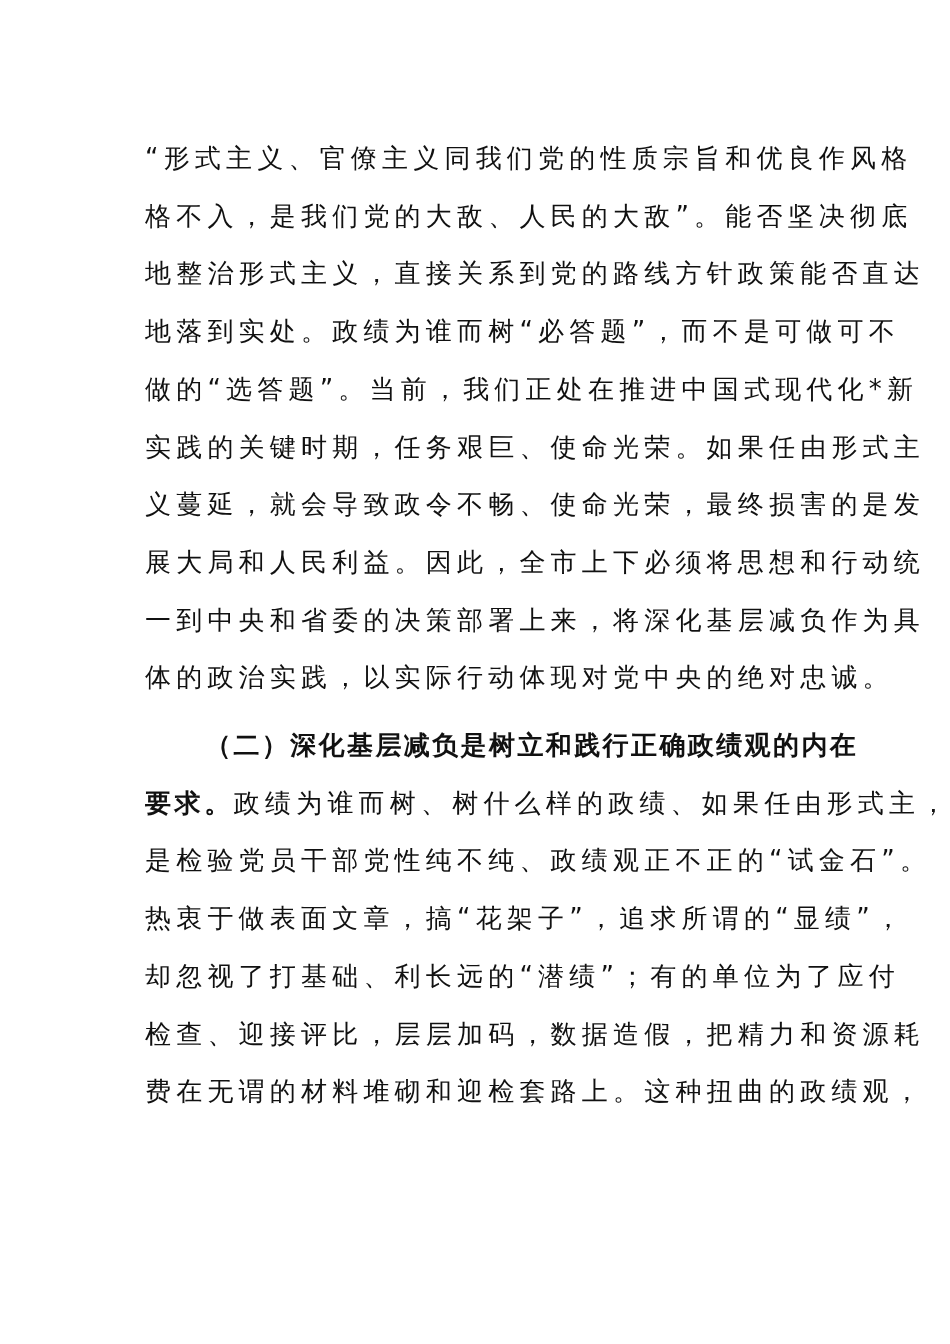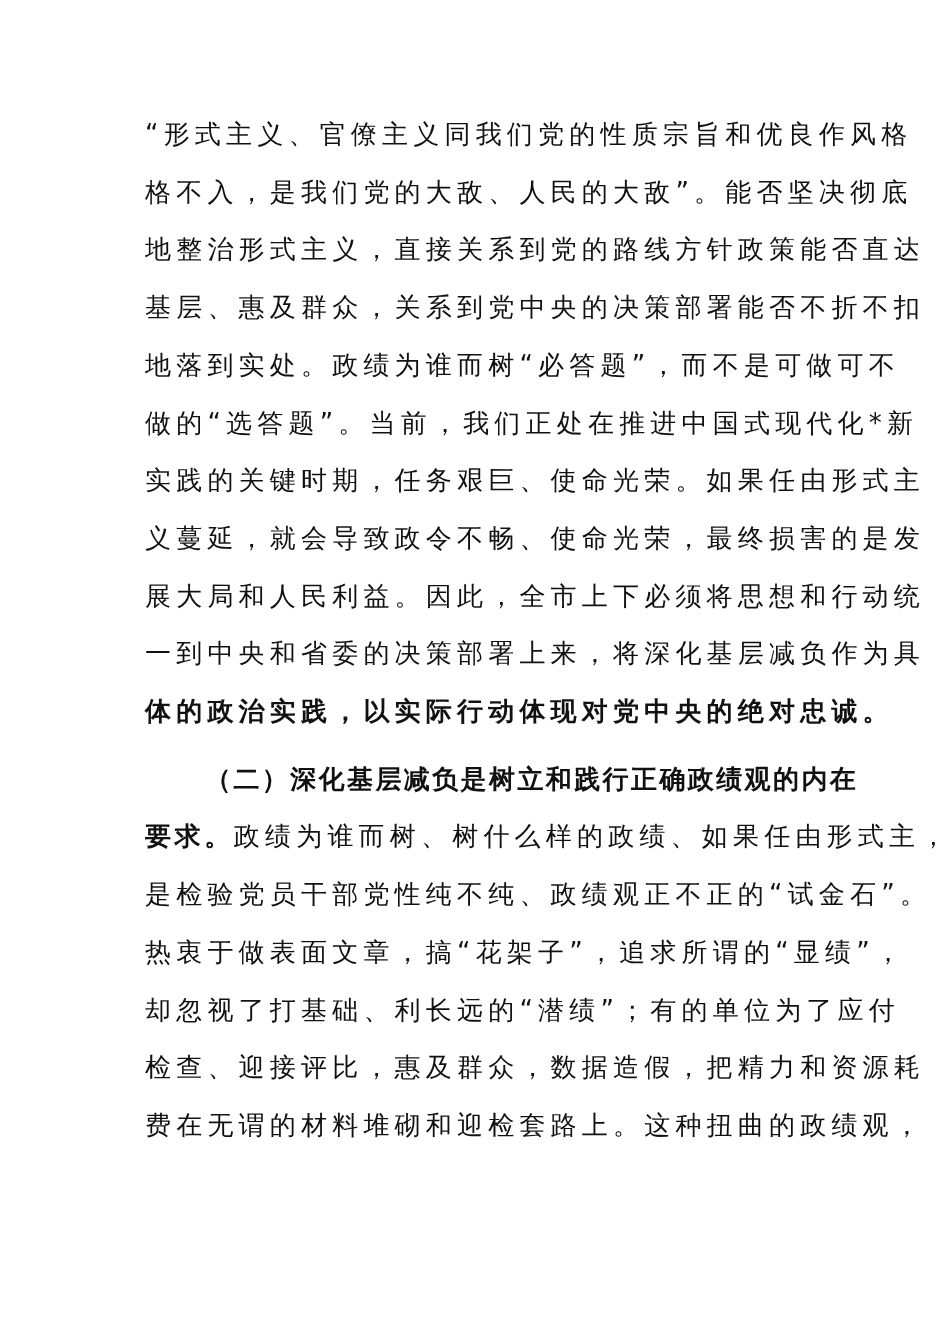--- a/index.html
+++ b/index.html
@@ -11,21 +11,21 @@
       width: 950px;
       height: 1344px;
       position: relative;
       overflow: hidden;
       font-family: "DejaVu Sans", "Liberation Sans", sans-serif;
       color: #111111;
     }
     .page {
       position: absolute;
       left: 145px;
-      top: 106px;
+      top: 130px;
       width: 650px;
     }
     .para {
       margin: 0;
       font-size: 26px;
       line-height: 57.7px;
       letter-spacing: 5.2px;
       text-align: justify;
       text-justify: inter-character;
       font-weight: normal;
@@ -37,45 +37,43 @@
       font-weight: bold;
       letter-spacing: 3.6px;
     }
     .line {
       display: block;
       white-space: nowrap;
       text-align-last: justify;
     }
     .line.last {
       text-align-last: left;
-      font-weight: bold;
     }
   </style>
 </head>
 <body>
 
 <div class="page">
 
   <p class="para">
     <span class="line">“形式主义、官僚主义同我们党的性质宗旨和优良作风格</span>
     <span class="line">格不入，是我们党的大敌、人民的大敌”。能否坚决彻底</span>
     <span class="line">地整治形式主义，直接关系到党的路线方针政策能否直达</span>
-    <span class="line">基层、惠及群众，关系到党中央的决策部署能否不折不扣</span>
     <span class="line">地落到实处。政绩为谁而树“必答题”，而不是可做可不</span>
     <span class="line">做的“选答题”。当前，我们正处在推进中国式现代化*新</span>
     <span class="line">实践的关键时期，任务艰巨、使命光荣。如果任由形式主</span>
     <span class="line">义蔓延，就会导致政令不畅、使命光荣，最终损害的是发</span>
     <span class="line">展大局和人民利益。因此，全市上下必须将思想和行动统</span>
     <span class="line">一到中央和省委的决策部署上来，将深化基层减负作为具</span>
     <span class="line last">体的政治实践，以实际行动体现对党中央的绝对忠诚。</span>
   </p>
 
   <p class="para">
     <span class="line bold" style="padding-left:60px; letter-spacing:2.4px;">（二）深化基层减负是树立和践行正确政绩观的内在</span>
     <span class="line"><b class="bold">要求。</b><span>政绩为谁而树、树什么样的政绩、如果任由形式主，</span></span>
     <span class="line">是检验党员干部党性纯不纯、政绩观正不正的“试金石”。</span>
     <span class="line">热衷于做表面文章，搞“花架子”，追求所谓的“显绩”，</span>
     <span class="line">却忽视了打基础、利长远的“潜绩”；有的单位为了应付</span>
-    <span class="line">检查、迎接评比，惠及群众，数据造假，把精力和资源耗</span>
+    <span class="line">检查、迎接评比，层层加码，数据造假，把精力和资源耗</span>
     <span class="line">费在无谓的材料堆砌和迎检套路上。这种扭曲的政绩观，</span>
   </p>
 
 </div>
 
 </body></html>

